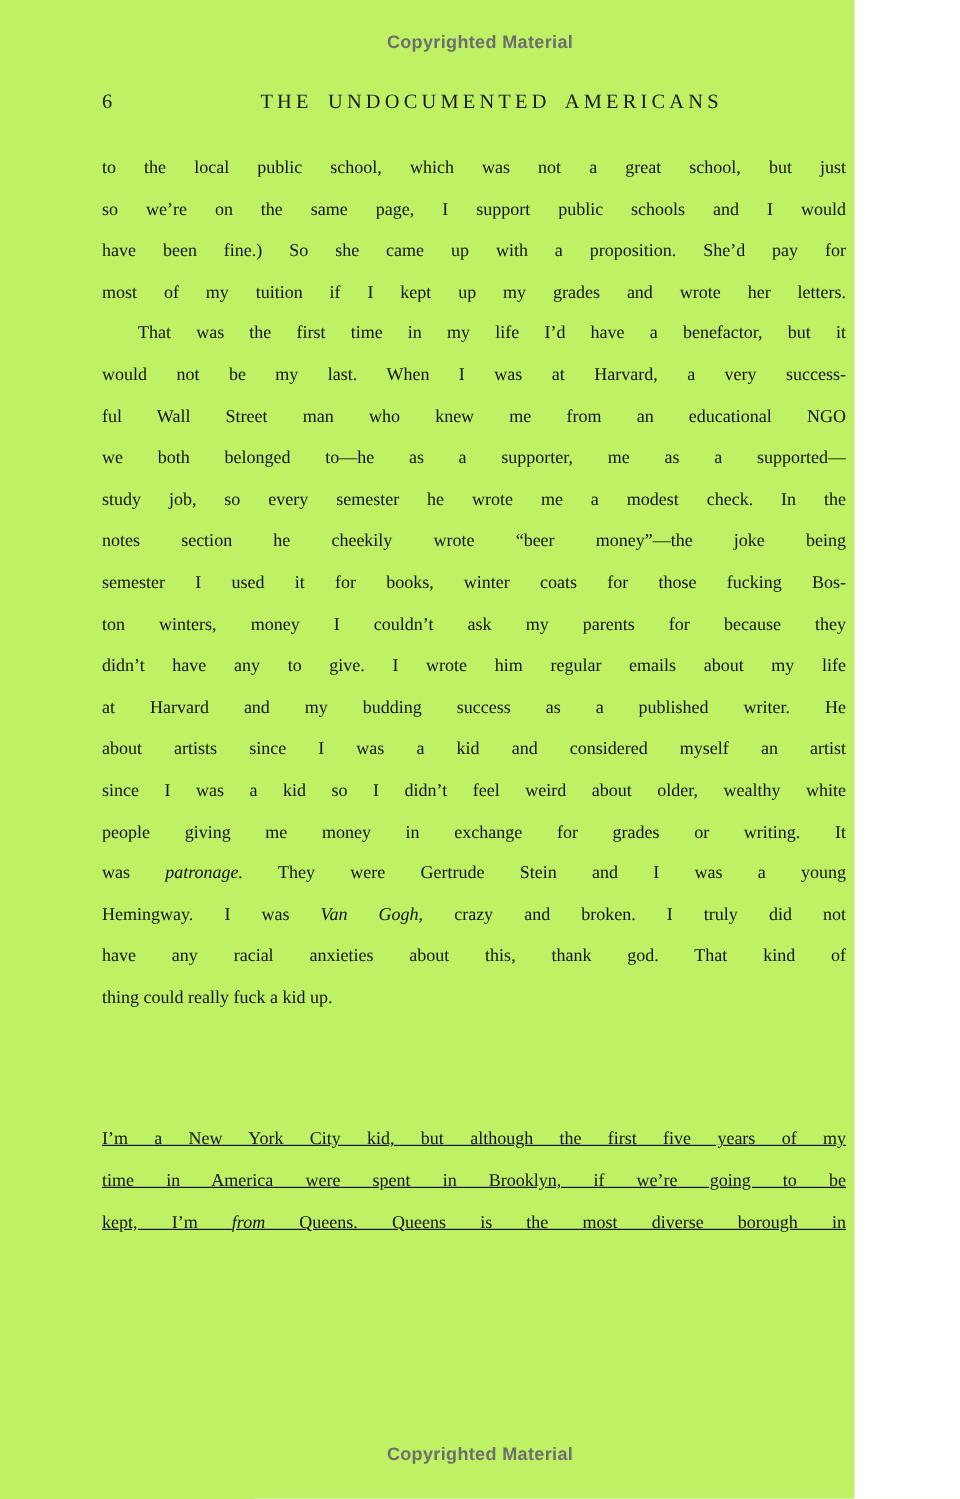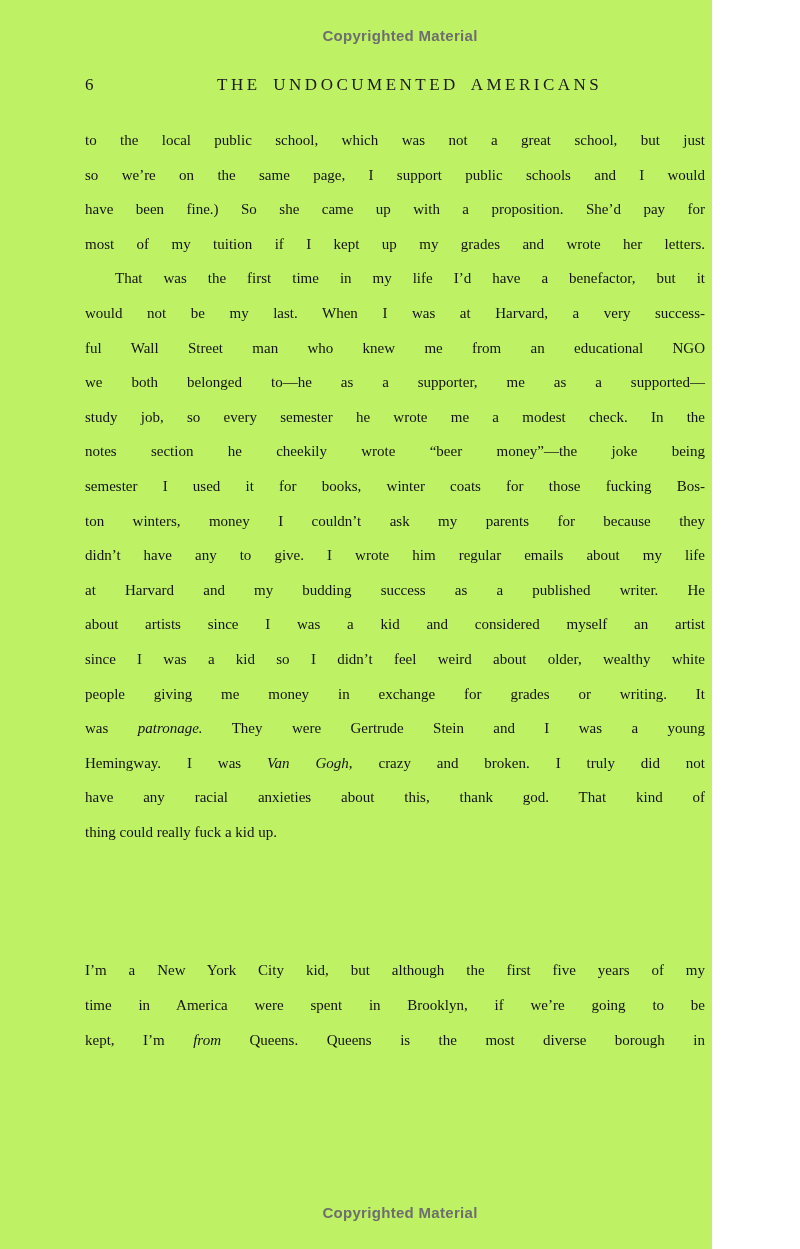--- a/index.html
+++ b/index.html
@@ -60,21 +60,21 @@
     text-align: justify;
     text-align-last: justify;
     text-justify: inter-word;
     white-space: normal;
   }
   .line.last {
     text-align: right;
     text-align-last: left;
   }
   .line.indent { text-indent: 30px; }
-  .para.gap { margin-top: 104px; }
+  .para.gap { margin-top: 83px; text-decoration: underline; }
   .it { font-style: italic; }
 </style>
 </head>
 <body>
 
 <div class="page">
   <div class="banner top">Copyrighted Material</div>
 
   <div class="page-number">6</div>
 

